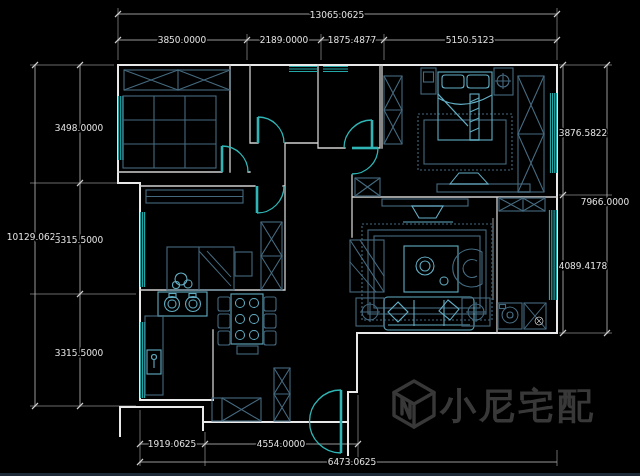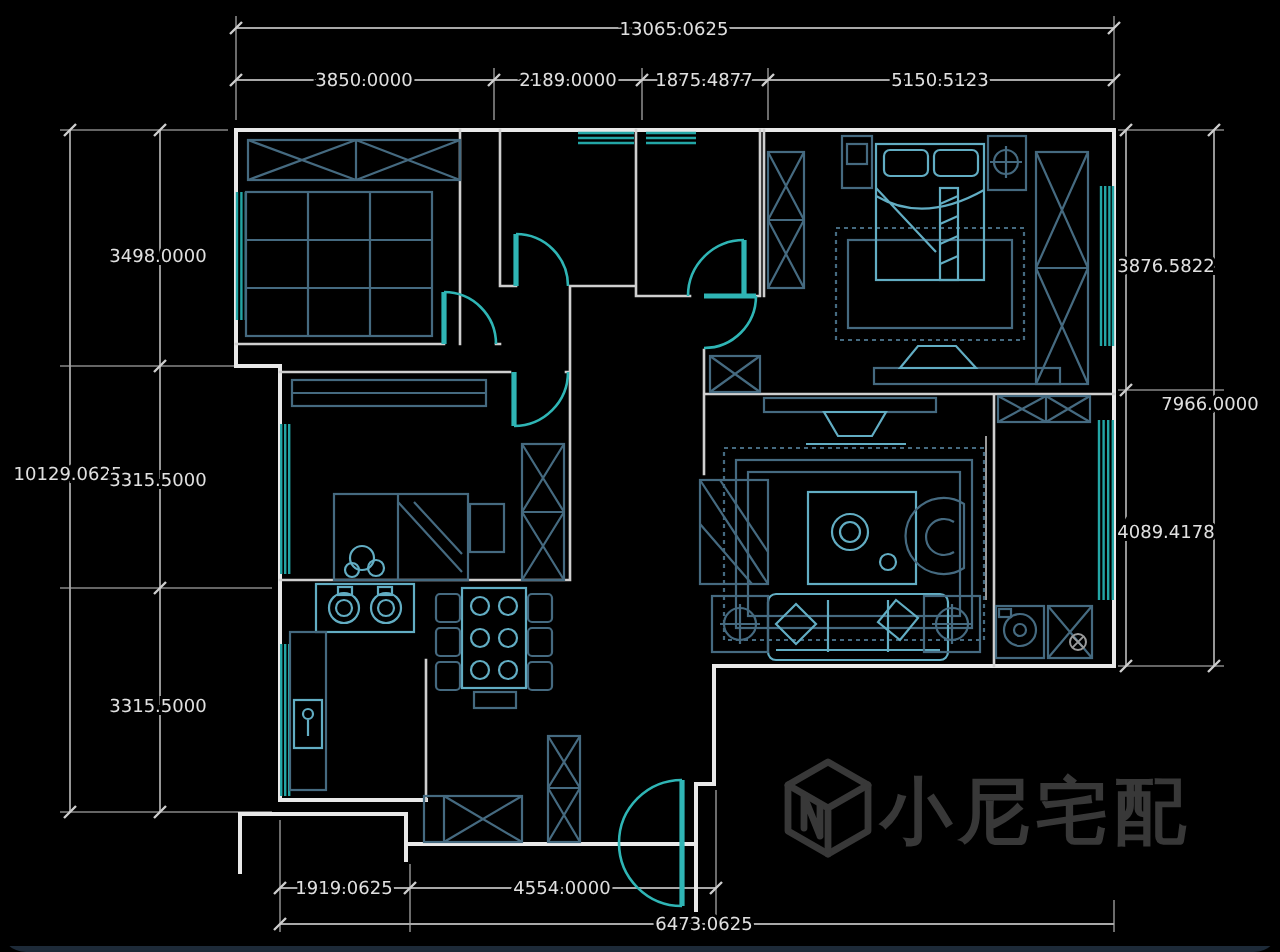--- a/index.html
+++ b/index.html
@@ -1,16 +1,16 @@
 <!DOCTYPE html>
 <html><head>
 <meta charset="utf-8">
 <style>
   html,body{margin:0;padding:0;background:#000;}
-  #stage{position:relative;width:640px;height:476px;background:#000;overflow:hidden;border-radius:13px;}
+  #stage{position:relative;width:640px;height:476px;background:#000;overflow:hidden;}
   svg{display:block;}
   .wall{stroke:#e9e9e9;stroke-width:2;fill:none;stroke-linecap:square;}
   .wall2{stroke:#cfcfcf;stroke-width:1.3;fill:none;stroke-linecap:square;}
   .dim{stroke:#a8a8a8;stroke-width:0.9;fill:none;}
   .ext{stroke:#878787;stroke-width:0.8;}
   .tick{stroke:#cdcdcd;stroke-width:1.2;}
   .dimtext{font:9px "DejaVu Sans",sans-serif;fill:#e0e0e0;text-anchor:middle;
            paint-order:stroke;stroke:#000;stroke-width:3px;}
   .win{stroke:#23a6a6;stroke-width:1.2;fill:none;}
   .door{stroke:#2fb5b5;fill:none;stroke-width:1.3;}

